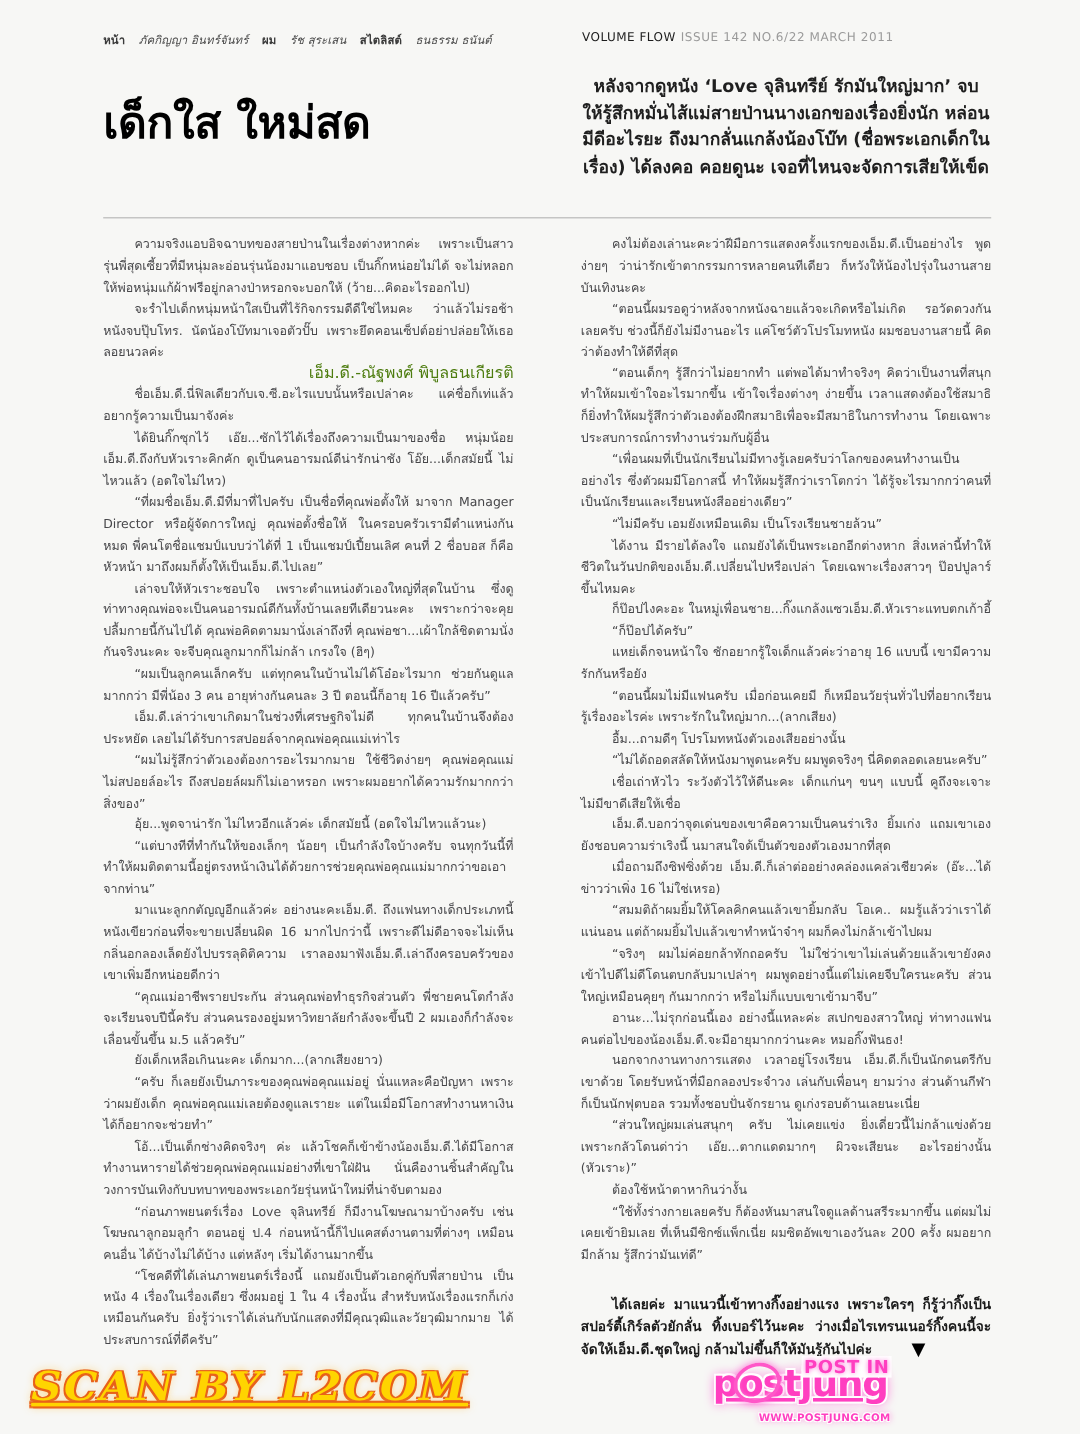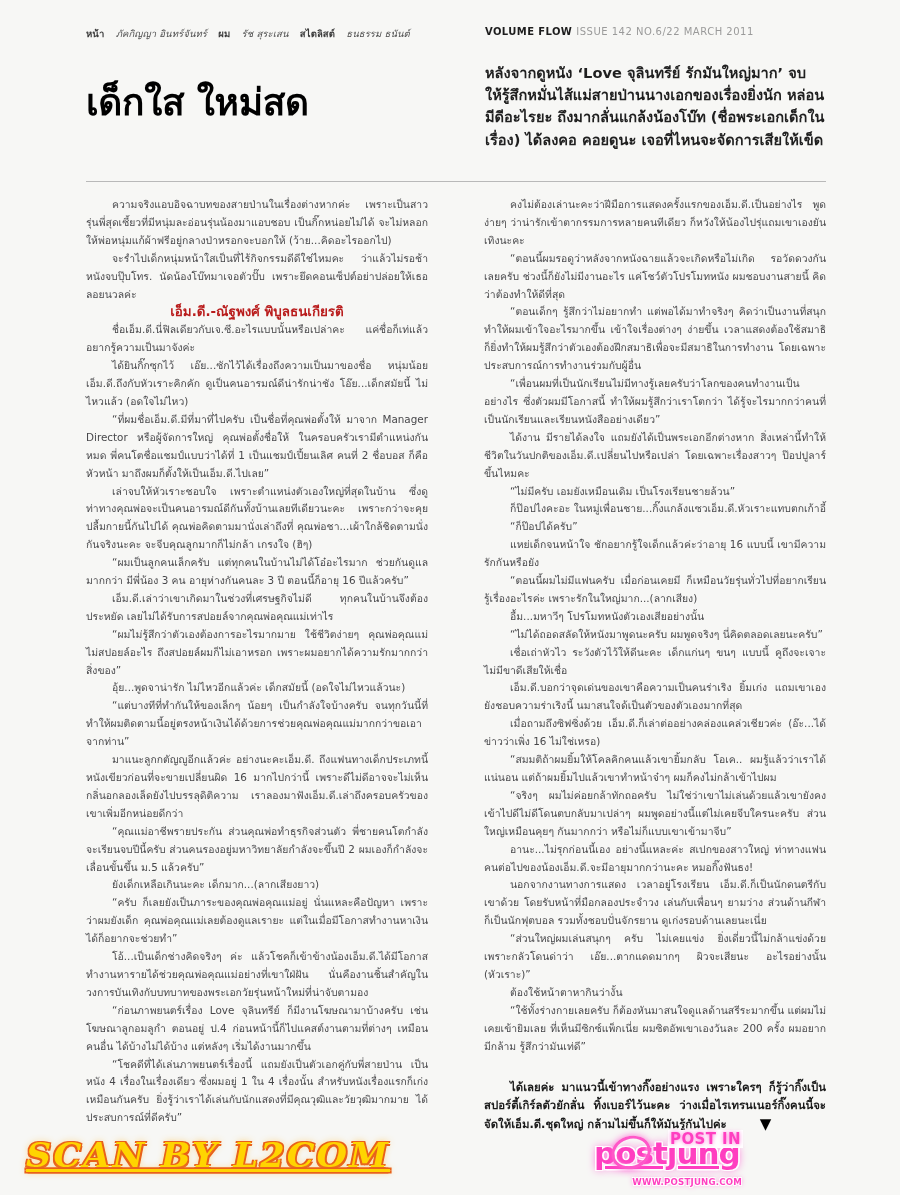--- a/index.html
+++ b/index.html
@@ -45,21 +45,21 @@
   .credits .sep { display: inline-block; width: 5px; }
 
   .volume {
     position: absolute;
     left: 399px;
     top: 0;
     font-size: 10px;
     white-space: nowrap;
   }
   .volume .vf {
-    font-weight: bold;
+    font-weight: normal;
     color: #1d1d1d;
     letter-spacing: .4px;
     margin-top: 20px;
   }
   .volume .iss {
     color: #9a9a9a;
     letter-spacing: .5px;
     margin-left: 4px;
   }
 
@@ -79,20 +79,21 @@
   
   .deck {
     position: absolute;
     top: 62px;
     left: 485px;
     width: 340px;
     font-size: 14.6px;
     line-height: 1.52;
     font-weight: bold;
     color: #1f1f1f;
+    text-align: center;
   }
 
   
   .rule {
     position: absolute;
     top: 181px;
     left: 86px;
     width: 740px;
     height: 1px;
     background: #b9b9b9;
@@ -115,24 +116,24 @@
   .col p {
     margin: 0;
     text-indent: 26px;
   }
   .col p.noind { text-indent: 0; }
   .col p.gap   { margin-top: 22px; }
 
   .subhead {
     margin: 16px 0 7px 0;
     font-size: 13.4px;
-    font-weight: bold;
-    color: #b91c1c;
+    font-weight: normal;
+    color: #4d7c0f;
     text-indent: 0;
-    text-align: center;
+    text-align: right;
   }
 
   .kicker {
     font-weight: bold;
     color: #1a1a1a;
     font-size: 11.4px;
     line-height: 18.6px;
   }
 
   .endmark {
@@ -284,31 +285,31 @@
     <p>มาแนะลูกกตัญญูอีกแล้วค่ะ อย่างนะคะเอ็ม.ดี. ถึงแฟนทางเด็กประเภทนี้หนังเขียวก่อนที่จะขายเปลี่ยนผิด 16 มากไปกว่านี้ เพราะดีไม่ดีอาจจะไม่เห็นกลิ่นอกลองเล็ดยังไปบรรลุดิติความ เราลองมาฟังเอ็ม.ดี.เล่าถึงครอบครัวของเขาเพิ่มอีกหน่อยดีกว่า</p>
     <p>“คุณแม่อาชีพรายประกัน ส่วนคุณพ่อทำธุรกิจส่วนตัว พี่ชายคนโตกำลังจะเรียนจบปีนี้ครับ ส่วนคนรองอยู่มหาวิทยาลัยกำลังจะขึ้นปี 2 ผมเองก็กำลังจะเลื่อนขั้นขึ้น ม.5 แล้วครับ”</p>
     <p>ยังเด็กเหลือเกินนะคะ เด็กมาก...(ลากเสียงยาว)</p>
     <p>“ครับ ก็เลยยังเป็นภาระของคุณพ่อคุณแม่อยู่ นั่นแหละคือปัญหา เพราะว่าผมยังเด็ก คุณพ่อคุณแม่เลยต้องดูแลเรายะ แต่ในเมื่อมีโอกาสทำงานหาเงินได้ก็อยากจะช่วยทำ”</p>
     <p>โอ้...เป็นเด็กช่างคิดจริงๆ ค่ะ แล้วโชคก็เข้าข้างน้องเอ็ม.ดี.ได้มีโอกาสทำงานหารายได้ช่วยคุณพ่อคุณแม่อย่างที่เขาใฝ่ฝัน นั่นคืองานชิ้นสำคัญในวงการบันเทิงกับบทบาทของพระเอกวัยรุ่นหน้าใหม่ที่น่าจับตามอง</p>
     <p>“ก่อนภาพยนตร์เรื่อง Love จุลินทรีย์ ก็มีงานโฆษณามาบ้างครับ เช่นโฆษณาลูกอมลูกำ ตอนอยู่ ป.4 ก่อนหน้านี้ก็ไปแคสต์งานตามที่ต่างๆ เหมือนคนอื่น ได้บ้างไม่ได้บ้าง แต่หลังๆ เริ่มได้งานมากขึ้น</p>
     <p>“โชคดีที่ได้เล่นภาพยนตร์เรื่องนี้ แถมยังเป็นตัวเอกคู่กับพี่สายป่าน เป็นหนัง 4 เรื่องในเรื่องเดียว ซึ่งผมอยู่ 1 ใน 4 เรื่องนั้น สำหรับหนังเรื่องแรกก็เก่งเหมือนกันครับ ยิ่งรู้ว่าเราได้เล่นกับนักแสดงที่มีคุณวุฒิและวัยวุฒิมากมาย ได้ประสบการณ์ที่ดีครับ”</p>
   </div>
 
   <div class="col col-right">
-    <p>คงไม่ต้องเล่านะคะว่าฝีมือการแสดงครั้งแรกของเอ็ม.ดี.เป็นอย่างไร พูดง่ายๆ ว่าน่ารักเข้าตากรรมการหลายคนทีเดียว ก็หวังให้น้องไปรุ่แถมเขาเองยันเทิงนะคะ</p>
+    <p>คงไม่ต้องเล่านะคะว่าฝีมือการแสดงครั้งแรกของเอ็ม.ดี.เป็นอย่างไร พูดง่ายๆ ว่าน่ารักเข้าตากรรมการหลายคนทีเดียว ก็หวังให้น้องไปรุ่งในงานสายบันเทิงนะคะ</p>
     <p>“ตอนนี้ผมรอดูว่าหลังจากหนังฉายแล้วจะเกิดหรือไม่เกิด รอวัดดวงกันเลยครับ ช่วงนี้ก็ยังไม่มีงานอะไร แค่โชว์ตัวโปรโมทหนัง ผมชอบงานสายนี้ คิดว่าต้องทำให้ดีที่สุด</p>
     <p>“ตอนเด็กๆ รู้สึกว่าไม่อยากทำ แต่พอได้มาทำจริงๆ คิดว่าเป็นงานที่สนุก ทำให้ผมเข้าใจอะไรมากขึ้น เข้าใจเรื่องต่างๆ ง่ายขึ้น เวลาแสดงต้องใช้สมาธิ ก็ยิ่งทำให้ผมรู้สึกว่าตัวเองต้องฝึกสมาธิเพื่อจะมีสมาธิในการทำงาน โดยเฉพาะประสบการณ์การทำงานร่วมกับผู้อื่น</p>
     <p>“เพื่อนผมที่เป็นนักเรียนไม่มีทางรู้เลยครับว่าโลกของคนทำงานเป็นอย่างไร ซึ่งตัวผมมีโอกาสนี้ ทำให้ผมรู้สึกว่าเราโตกว่า ได้รู้จะไรมากกว่าคนที่เป็นนักเรียนและเรียนหนังสืออย่างเดียว”</p>
+    <p>“ไม่มีครับ เอมยังเหมือนเดิม เป็นโรงเรียนชายล้วน”</p>
     <p>ได้งาน มีรายได้ลงใจ แถมยังได้เป็นพระเอกอีกต่างหาก สิ่งเหล่านี้ทำให้ชีวิตในวันปกติของเอ็ม.ดี.เปลี่ยนไปหรือเปล่า โดยเฉพาะเรื่องสาวๆ ป๊อปปูลาร์ขึ้นไหมคะ</p>
-    <p>“ไม่มีครับ เอมยังเหมือนเดิม เป็นโรงเรียนชายล้วน”</p>
     <p>ก็ป๊อปไงคะอะ ในหมู่เพื่อนชาย...กิ๊งแกล้งแซวเอ็ม.ดี.หัวเราะแทบตกเก้าอี้</p>
     <p>“ก็ป๊อปได้ครับ”</p>
     <p>แหย่เด็กจนหน้าใจ ชักอยากรู้ใจเด็กแล้วค่ะว่าอายุ 16 แบบนี้ เขามีความรักกันหรือยัง</p>
     <p>“ตอนนี้ผมไม่มีแฟนครับ เมื่อก่อนเคยมี ก็เหมือนวัยรุ่นทั่วไปที่อยากเรียนรู้เรื่องอะไรค่ะ เพราะรักในใหญ่มาก...(ลากเสียง)</p>
-    <p>อื้ม...มหาวีๆ โปรโมทหนังตัวเองเสียอย่างนั้น</p>
+    <p>อื้ม...ถามดีๆ โปรโมทหนังตัวเองเสียอย่างนั้น</p>
     <p>“ไม่ได้ถอดสลัดให้หนังมาพูดนะครับ ผมพูดจริงๆ นี่คิดตลอดเลยนะครับ”</p>
     <p>เชื่อเถ่าหัวไว ระวังตัวไว้ให้ดีนะคะ เด็กแก่นๆ ขนๆ แบบนี้ คูถึงจะเจาะไม่มีขาดีเสียให้เชื่อ</p>
     <p>เอ็ม.ดี.บอกว่าจุดเด่นของเขาคือความเป็นคนร่าเริง ยิ้มเก่ง แถมเขาเองยังชอบความร่าเริงนี้ นมาสนใจด้เป็นตัวของตัวเองมากที่สุด</p>
     <p>เมื่อถามถึงซิฟซิ่งด้วย เอ็ม.ดี.ก็เล่าต่ออย่างคล่องแคล่วเชียวค่ะ (อ๊ะ...ได้ข่าวว่าเพิ่ง 16 ไม่ใช่เหรอ)</p>
     <p>“สมมติถ้าผมยิ้มให้โคลคิกคนแล้วเขายิ้มกลับ โอเค.. ผมรู้แล้วว่าเราได้แน่นอน แต่ถ้าผมยิ้มไปแล้วเขาทำหน้าจ๋าๆ ผมก็คงไม่กล้าเข้าไปผม</p>
     <p>“จริงๆ ผมไม่ค่อยกล้าทักถอครับ ไม่ใช่ว่าเขาไม่เล่นด้วยแล้วเขายังคงเข้าไปดีไม่ดีโดนตบกลับมาเปล่าๆ ผมพูดอย่างนี้แต่ไม่เคยจีบใครนะครับ ส่วนใหญ่เหมือนคุยๆ กันมากกว่า หรือไม่ก็แบบเขาเข้ามาจีบ”</p>
     <p>อานะ...ไม่รุกก่อนนี้เอง อย่างนี้แหละค่ะ สเปกของสาวใหญ่ ท่าทางแฟนคนต่อไปของน้องเอ็ม.ดี.จะมีอายุมากกว่านะคะ หมอกิ๊งฟันธง!</p>
     <p>นอกจากงานทางการแสดง เวลาอยู่โรงเรียน เอ็ม.ดี.ก็เป็นนักดนตรีกับเขาด้วย โดยรับหน้าที่มือกลองประจำวง เล่นกับเพื่อนๆ ยามว่าง ส่วนด้านกีฬาก็เป็นนักฟุตบอล รวมทั้งชอบปั่นจักรยาน ดูเก่งรอบด้านเลยนะเนี่ย</p>
     <p>“ส่วนใหญ่ผมเล่นสนุกๆ ครับ ไม่เคยแข่ง ยิ่งเดี่ยวนี้ไม่กล้าแข่งด้วย เพราะกลัวโดนด่าว่า เอ๊ย...ตากแดดมากๆ ผิวจะเสียนะ อะไรอย่างนั้น (หัวเราะ)”</p>
     <p>ต้องใช้หน้าตาหากินว่างั้น</p>

